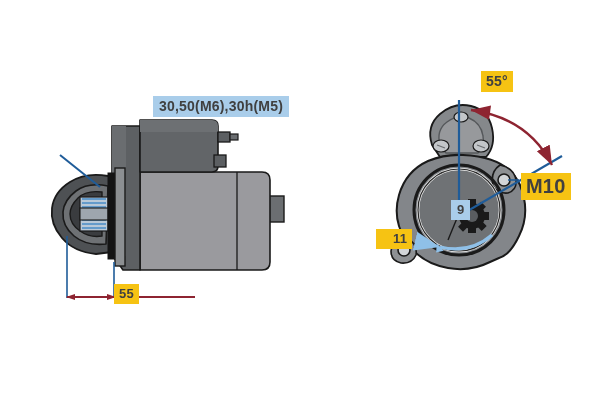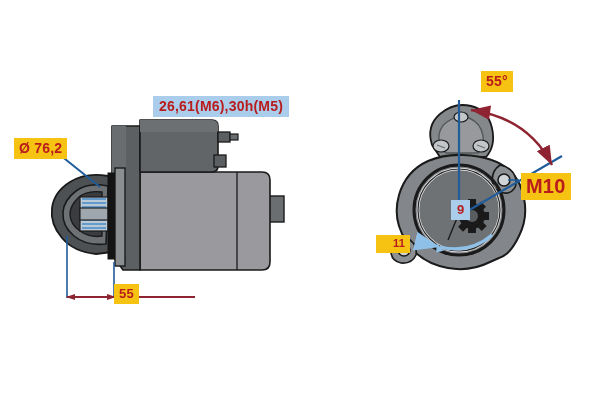--- a/index.html
+++ b/index.html
@@ -21,37 +21,37 @@
     top: 0;
     width: 600px;
     height: 400px;
   }
   .callout {
     position: absolute;
     font-family: "Liberation Sans", sans-serif;
     font-weight: bold;
     line-height: 1;
     white-space: nowrap;
-    color: #b91c1c;
+    color: #404040;
     letter-spacing: 0.2px;
   }
   .callout-yellow {
     background: #f6c313;
     padding: 3px 5px 4px 5px;
   }
   .callout-blue {
     background: #a9cdea;
     padding: 3px 6px 4px 6px;
   }
   #lbl-diameter { left: 14px; top: 138px; font-size: 14px; }
   #lbl-terminals { left: 153px; top: 96px; font-size: 14px; }
   #lbl-dim29 { left: 114px; top: 284px; font-size: 13px; }
   #lbl-angle { left: 481px; top: 71px; font-size: 14px; }
   #lbl-m10 { left: 521px; top: 173px; font-size: 20px; }
-  #lbl-eleven { left: 376px; top: 235px; font-size: 11px; padding-left: 17px; }
+  #lbl-eleven { left: 376px; top: 229px; font-size: 13px; padding-left: 17px; }
   #lbl-nine { left: 451px; top: 200px; font-size: 13px; }
 </style>
 </head>
 <body>
 
 <div id="canvas">
 
   <svg class="drawing" viewBox="0 0 600 400">
     <defs>
       <marker id="arrowRed" markerWidth="9" markerHeight="9" refX="8" refY="3" orient="auto">
@@ -191,23 +191,22 @@
       <g>
         <path d="M471 110 Q528 118 552 165" fill="none" stroke="#8e2431" stroke-width="2.4" marker-start="url(#arrowRedStart)" marker-end="url(#arrowRed)"></path>
       </g>
 
       <line x1="519" y1="180" x2="508" y2="180" stroke="#1f5c99" stroke-width="1.6"></line>
 
       <line x1="462" y1="206" x2="448" y2="240" stroke="#1a1a1a" stroke-width="1.4"></line>
     </g>
   </svg>
 
-  <div class="callout callout-yellow" id="lbl-diameter">Ø 76,2</div>
-
-  <div class="callout callout-blue" id="lbl-terminals">26,61(M6),30h(M5)</div>
+
+  <div class="callout callout-blue" id="lbl-terminals">30,50(M6),30h(M5)</div>
 
   <div class="callout callout-yellow" id="lbl-dim29">55</div>
 
   <div class="callout callout-yellow" id="lbl-angle">55°</div>
 
   <div class="callout callout-yellow" id="lbl-m10">M10</div>
 
   <div class="callout callout-yellow" id="lbl-eleven">11</div>
 
   <div class="callout callout-blue" id="lbl-nine">9</div>

